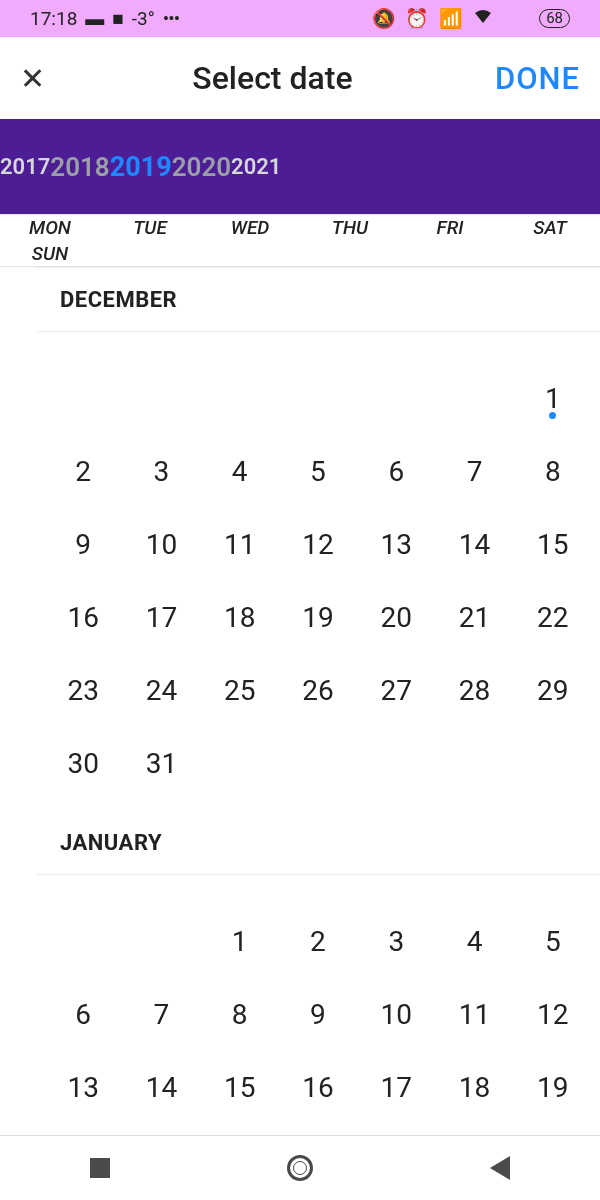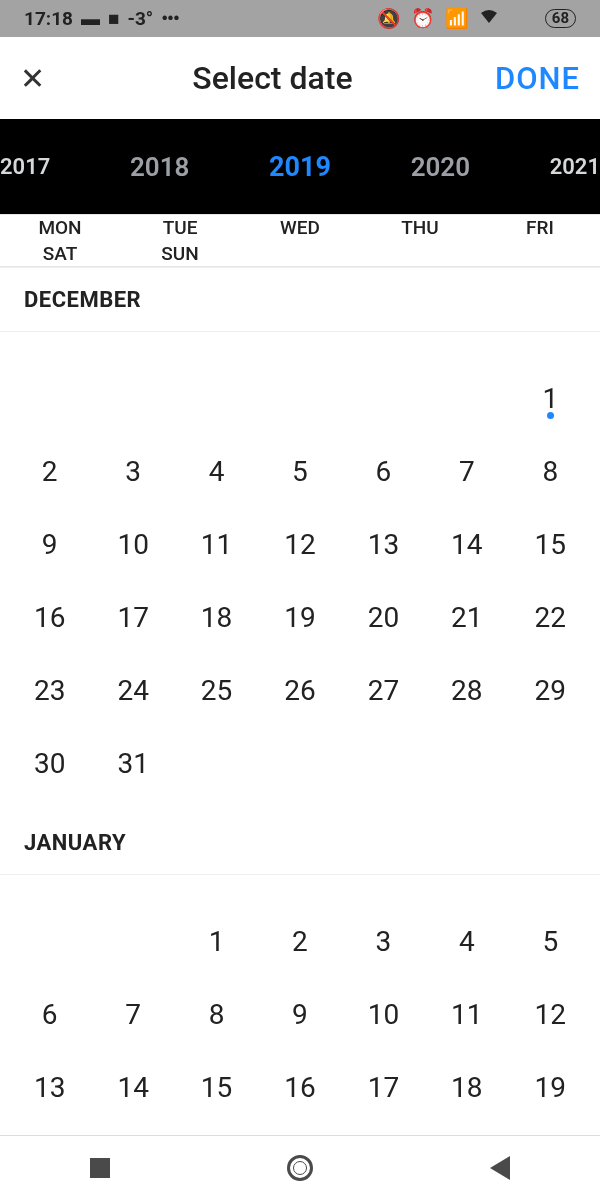--- a/index.html
+++ b/index.html
@@ -1,52 +1,52 @@
 <!DOCTYPE html>
 <html><head>
   <meta charset="utf-8">
   <style>
     * { margin:0; padding:0; box-sizing:border-box; font-family:Roboto,Arial,sans-serif; }
     body { width:600px; height:1200px; background:#fff; overflow:hidden; position:relative; }
 
-    .status-bar { height:37px; background:#a3a3a3; display:flex; align-items:center; padding:0 24px; font-size:19px; font-weight:700; color:#222; justify-content:space-between; }
+    .status-bar { height:37px; background:#f0abfc; display:flex; align-items:center; padding:0 30px; font-size:19px; font-weight:400; color:#222; justify-content:space-between; }
     .status-left { display:flex; align-items:center; gap:8px; }
     .status-right { display:flex; align-items:center; gap:10px; }
     .batt { border:1.8px solid #222; border-radius:10px; padding:0 6px; font-size:15px; line-height:17px;margin-left:36px;}
     .dots { letter-spacing:-1px; }
 
     .header { height:82px; display:flex; align-items:center; padding:0 20px; }
     .close-icon { font-size:30px; color:#333; width:50px; cursor:pointer; }
     .title { flex:1; text-align:center; font-size:32px; font-weight:500; color:#222; margin-left:-20px;}
     .done { font-size:31px; font-weight:500; color:#1e88ff; letter-spacing:1px; cursor:pointer; }
 
-    .year-strip { height:96px; background:#000000; display:flex; align-items:center; justify-content:space-between; border-bottom:1px solid #e7e7e7;}
+    .year-strip { height:96px; background:#4c1d95; display:flex; align-items:center; justify-content:flex-start; border-bottom:1px solid #e7e7e7;}
     .year { font-size:26px; font-weight:600; color:#9aa0a6; cursor:pointer;}
     .year.faded { color:#d6d8da; font-size:22px;}
     .year.selected { color:#1e88ff; font-size:27px; font-weight:700;}
 
-    .weekday-row { height:52px; display:grid; grid-template-columns:repeat(5,1fr); align-items:center; border-bottom:1px solid #e5e5e5;}
+    .weekday-row { height:52px; display:grid; grid-template-columns:repeat(6,1fr); align-items:center; border-bottom:1px solid #e5e5e5;font-style:italic;}
     .weekday { text-align:center; font-size:19px; font-weight:500; color:#222;}
 
     .month-label { height:65px; display:flex; align-items:center; padding-left:24px; font-size:22px; font-weight:700; letter-spacing:0.5px; color:#222; border-bottom:1px solid #eee;}
     .month-label.first-month { border-top:1px solid #eee; margin-top:0;}
 
     .days-grid { display:grid; grid-template-columns:repeat(7,1fr); padding:30px 8px 10px 8px;}
     .day-cell { height:73px; display:flex; flex-direction:column; align-items:center; justify-content:center; font-size:28px; color:#222; cursor:pointer; position:relative;}
     .day-cell.today::after { content:""; width:7px; height:7px; background:#1e88ff; border-radius:50%; position:absolute; bottom:16px;}
     .day-cell.empty { cursor:default;}
 
     .nav-bar { position:absolute; bottom:0; left:0; right:0; height:65px; display:flex; align-items:center; justify-content:space-around; border-top:1px solid #ddd; background:#fff;}
     .nav-icon { width:26px; height:26px; display:flex; align-items:center; justify-content:center;}
     .sq { width:20px; height:20px; background:#4a4a4a;}
     .circ { width:26px; height:26px; border:3px solid #4a4a4a; border-radius:50%; box-shadow:inset 0 0 0 2px #fff, inset 0 0 0 10px #4a4a4a00; position:relative;}
     .circ::after{content:"";position:absolute;inset:3px;border:1.5px solid #4a4a4a;border-radius:50%;}
     .tri { width:0; height:0; border-top:12px solid transparent; border-bottom:12px solid transparent; border-right:20px solid #4a4a4a;}
 
-    .scroll-area { height:928px; overflow:hidden;}
+    .scroll-area { height:928px; overflow:hidden;padding-left:36px;}
   </style>
 </head>
 <body>
 
 <div class="status-bar">
   <div class="status-left">
     <span>17:18</span>
     <span>▬</span>
     <span>■</span>
     <span>-3°</span>

